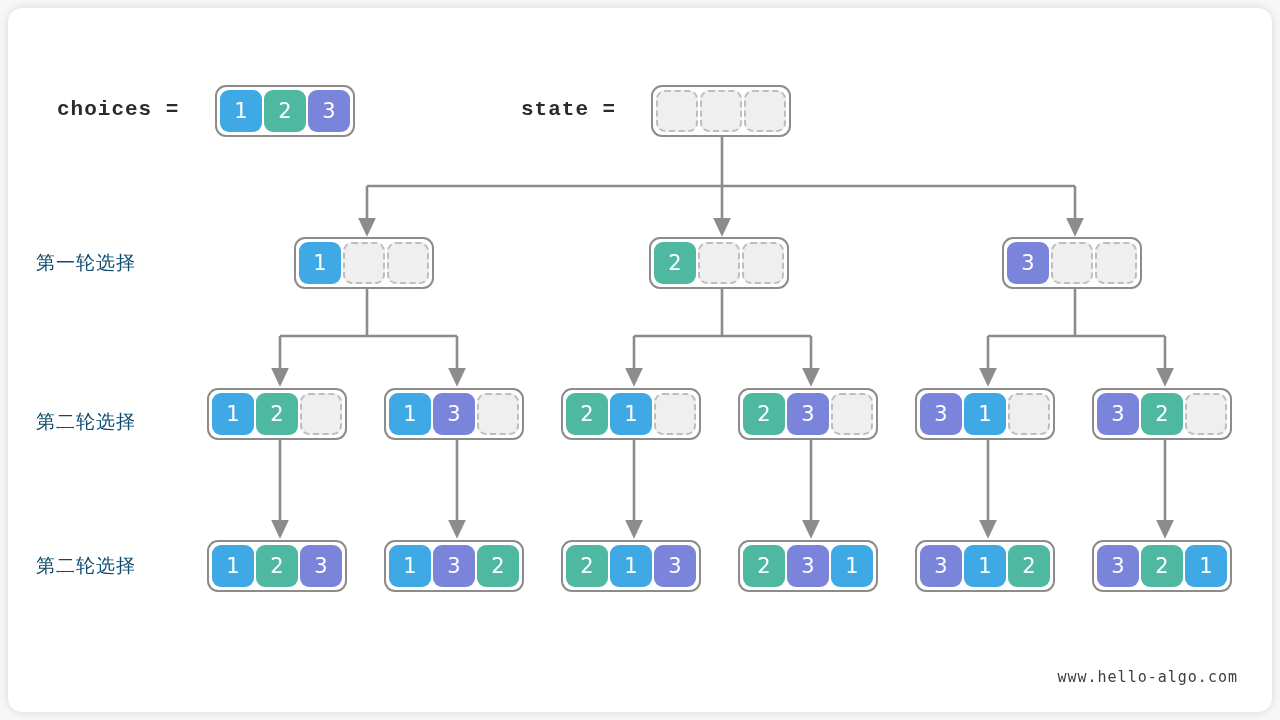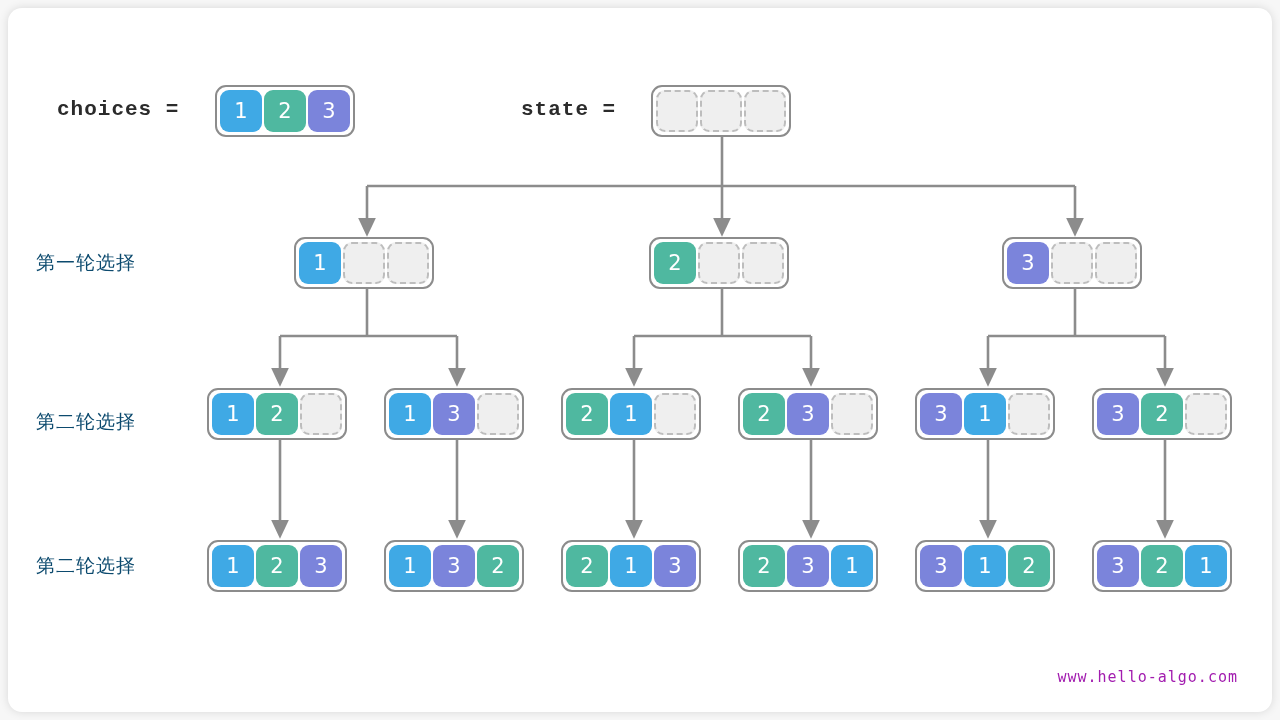--- a/index.html
+++ b/index.html
@@ -54,21 +54,21 @@
     color: #0c4a6e;
     white-space: nowrap;
     letter-spacing: 1px;
   }
   .watermark {
     position: absolute;
     right: 42px;
     bottom: 34px;
     font-family: "DejaVu Sans Mono", "Liberation Mono", monospace;
     font-size: 15px;
-    color: #a21caf;
+    color: #404040;
     letter-spacing: 1px;
     white-space: nowrap;
   }
 
   
   .array {
     position: absolute;
     display: flex;
     align-items: center;
     box-sizing: border-box;

